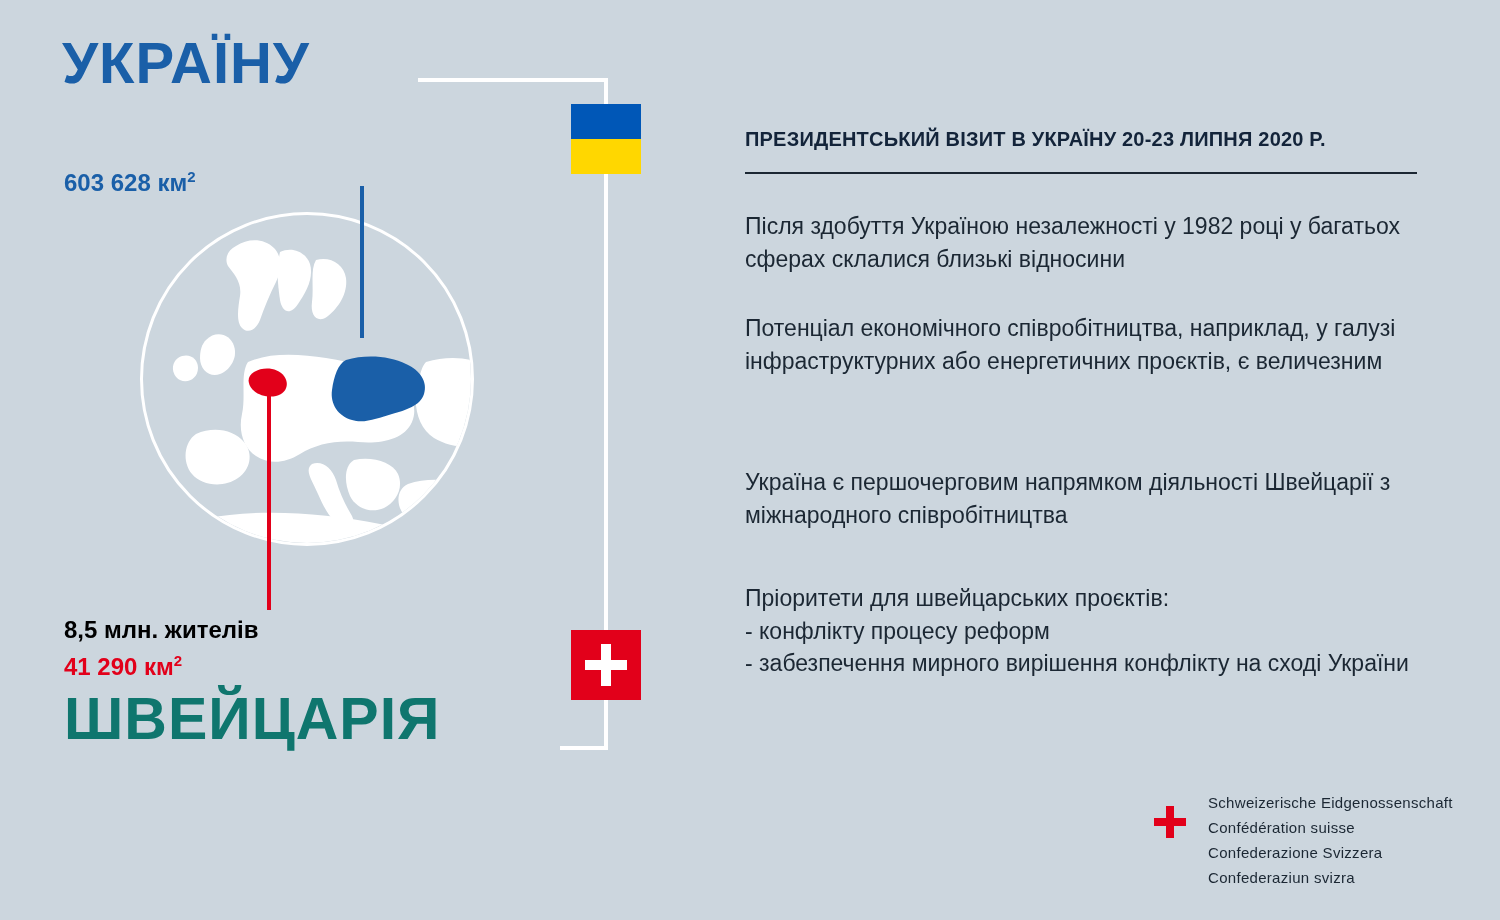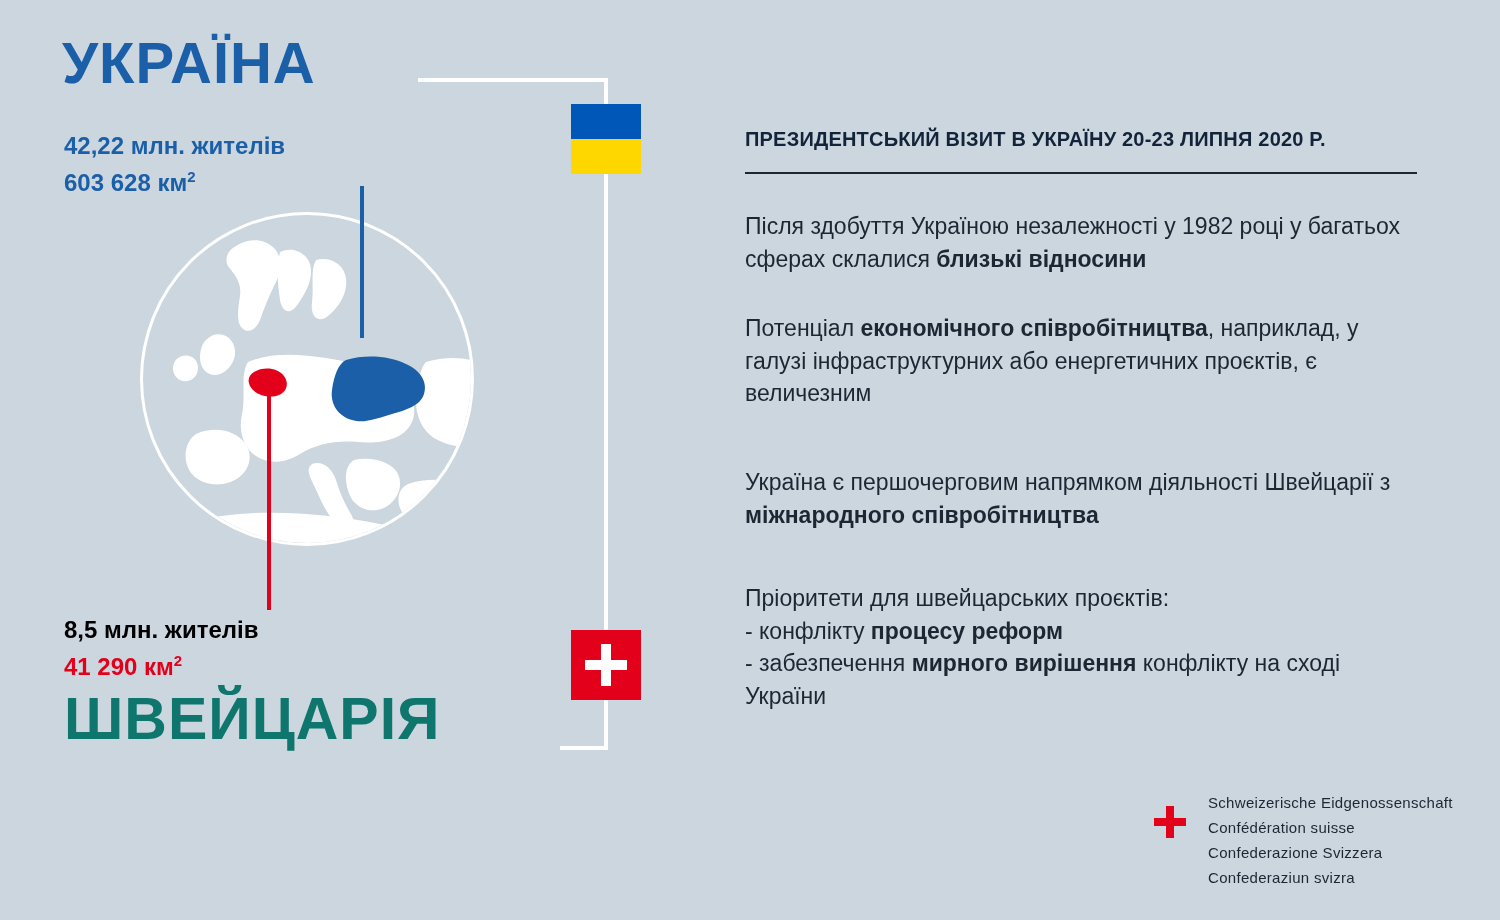--- a/index.html
+++ b/index.html
@@ -152,21 +152,21 @@
     background: #1b2733;
   }
   .para {
     position: absolute;
     left: 0;
     width: 680px;
     font-size: 23px;
     line-height: 1.42;
     color: #1b2733;
   }
-  .para b { font-weight: bold; text-align: center; }
+  .para b { font-weight: normal; text-align: center; }
   #para-1 { top: 210px; }
   #para-2 { top: 312px; }
   #para-3 { top: 466px; }
   #para-4 { top: 582px; }
 
   
   #logo {
     position: absolute;
     left: 1148px; top: 786px;
     width: 310px; height: 100px; margin-top: 8px;
@@ -194,22 +194,21 @@
   #logo-de { top: 0px; }
   #logo-fr { top: 25px; }
   #logo-it { top: 50px; }
   #logo-rm { top: 75px; }
 </style>
 </head>
 <body>
 
 <div id="left-panel">
 
-  <div id="ukraine-title">УКРАЇНА</div>
-  <div id="ukraine-pop">42,22 млн. жителів</div>
+  <div id="ukraine-title">УКРАЇНУ</div>
   <div id="ukraine-area"><span>603 628 км</span><sup>2</sup></div>
 
   <div id="globe">
     <div id="globe-circle"></div>
     <svg width="340" height="340" viewBox="0 0 340 340" style="position:absolute;left:0;top:0;">
       <defs>
         <clipPath id="globeclip">
             <circle cx="167" cy="167" r="164"></circle>
           </clipPath>
       </defs>

